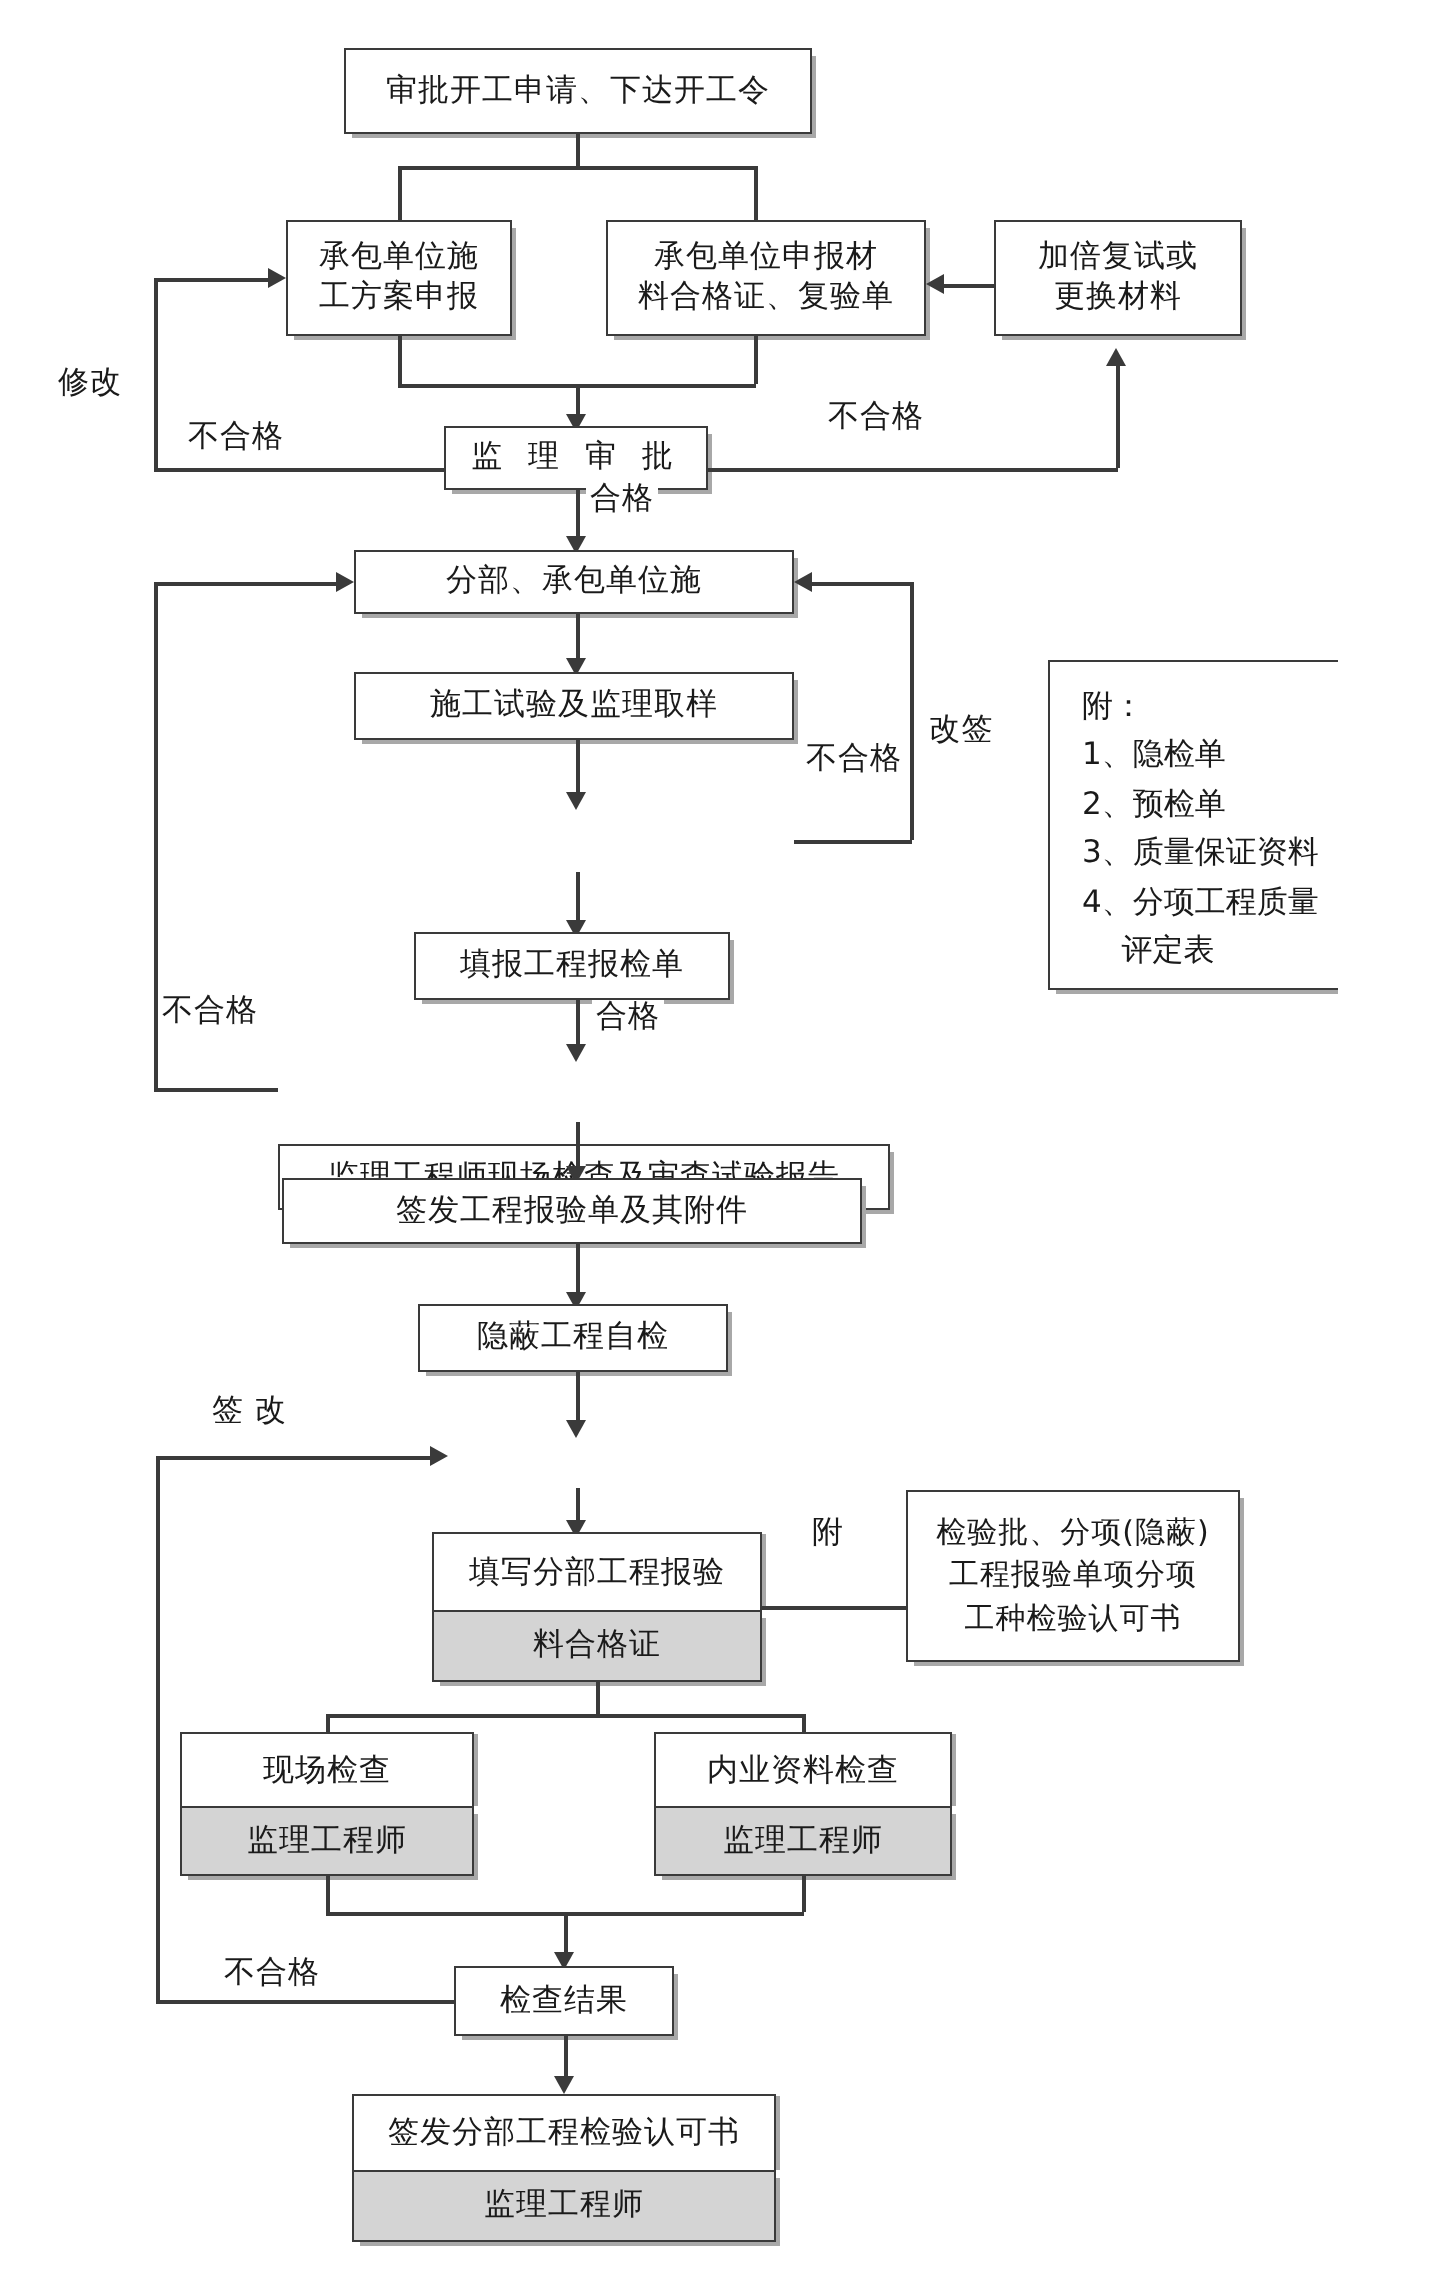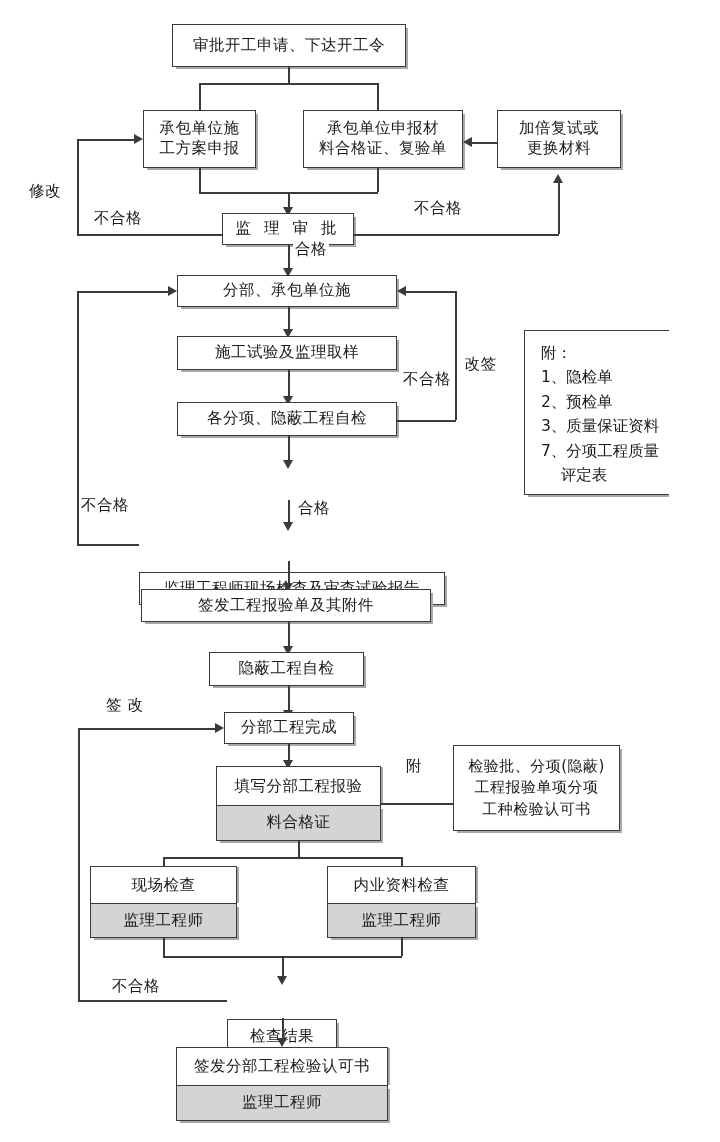--- a/index.html
+++ b/index.html
@@ -161,33 +161,33 @@
   <div class="box" style="left:177px;top:275px;width:220px;height:32px;">分部、承包单位施</div>
 
   <div class="ln v" style="left:288px;top:307px;height:24px;"></div>
   <div class="arw down" style="left:283px;top:329px;"></div>
 
   <div class="box" style="left:177px;top:336px;width:220px;height:34px;">施工试验及监理取样</div>
 
   <div class="ln v" style="left:288px;top:370px;height:28px;"></div>
   <div class="arw down" style="left:283px;top:396px;"></div>
 
-  <div class="box" style="left:177px;top:402px;width:220px;height:34px;">各分项、隐蔽工程自检</div>
 
   <div class="ln h" style="left:397px;top:420px;width:59px;"></div>
   <div class="ln v" style="left:455px;top:291px;height:129px;"></div>
   <div class="ln h" style="left:406px;top:291px;width:49px;"></div>
   <div class="arw left" style="left:397px;top:286px;"></div>
   <div class="lbl" style="left:401px;top:371px;">不合格</div>
   <div class="lbl vert" style="left:462px;top:344px;">签
 改</div>
 
   <div class="ln v" style="left:288px;top:436px;height:26px;"></div>
   <div class="arw down" style="left:283px;top:460px;"></div>
 
+  <div class="box" style="left:207px;top:466px;width:158px;height:34px;">填报工程报检单</div>
 
   <div class="ln v" style="left:288px;top:500px;height:24px;"></div>
   <div class="arw down" style="left:283px;top:522px;"></div>
   <div class="lbl" style="left:296px;top:500px;">合格</div>
 
   <div class="box" style="left:139px;top:528px;width:306px;height:33px;margin-top:44px;">监理工程师现场检查及审查试验报告</div>
 
   <div class="ln h" style="left:77px;top:544px;width:62px;"></div>
   <div class="ln v" style="left:77px;top:291px;height:253px;"></div>
   <div class="ln h" style="left:77px;top:291px;width:91px;"></div>
@@ -200,21 +200,20 @@
   <div class="box" style="left:141px;top:589px;width:290px;height:33px;">签发工程报验单及其附件</div>
 
   <div class="ln v" style="left:288px;top:622px;height:26px;"></div>
   <div class="arw down" style="left:283px;top:646px;"></div>
 
   <div class="box" style="left:209px;top:652px;width:155px;height:34px;">隐蔽工程自检</div>
 
   <div class="ln v" style="left:288px;top:686px;height:26px;"></div>
   <div class="arw down" style="left:283px;top:710px;"></div>
 
-  <div class="box" style="left:224px;top:712px;width:130px;height:32px;">分部工程完成</div>
 
   <div class="ln v" style="left:78px;top:728px;height:272px;"></div>
   <div class="ln h" style="left:78px;top:728px;width:137px;"></div>
   <div class="arw right" style="left:215px;top:723px;"></div>
   <div class="lbl" style="left:104px;top:697px;">签 改</div>
 
   <div class="ln v" style="left:288px;top:744px;height:18px;"></div>
   <div class="arw down" style="left:283px;top:760px;"></div>
 
   <div class="stack" style="left:216px;top:766px;width:165px;height:75px;">
@@ -243,39 +242,39 @@
     <div class="part head" style="top:0;height:38px;">内业资料检查</div>
     <div class="part foot" style="top:36.5px;height:35.5px;">监理工程师</div>
   </div>
 
   <div class="ln v" style="left:163px;top:938px;height:18px;"></div>
   <div class="ln v" style="left:401px;top:938px;height:18px;"></div>
   <div class="ln h" style="left:163px;top:956px;width:239px;"></div>
   <div class="ln v" style="left:282px;top:956px;height:22px;"></div>
   <div class="arw down" style="left:277px;top:976px;"></div>
 
-  <div class="box" style="left:227px;top:983px;width:110px;height:35px;margin-top:36px;">检查结果</div>
+  <div class="box" style="left:227px;top:983px;width:110px;height:35px;">检查结果</div>
 
   <div class="ln h" style="left:78px;top:1000px;width:149px;"></div>
   <div class="lbl" style="left:110px;top:978px;">不合格</div>
 
   <div class="ln v" style="left:282px;top:1018px;height:22px;"></div>
   <div class="arw down" style="left:277px;top:1038px;"></div>
 
   <div class="stack" style="left:176px;top:1047px;width:212px;height:74px;">
     <div class="part head" style="top:0;height:39px;">签发分部工程检验认可书</div>
     <div class="part foot" style="top:37.5px;height:36.5px;">监理工程师</div>
   </div>
 
   <div class="notes" style="left:524px;top:330px;width:172px;height:165px;">
     <div class="nline">附：</div>
     <div class="nline">1、隐检单</div>
     <div class="nline">2、预检单</div>
     <div class="nline">3、质量保证资料</div>
-    <div class="nline">7、分项工程质量</div>
+    <div class="nline">4、分项工程质量</div>
     <div class="nline">    评定表</div>
   </div>
 
   <div class="wm" style="left:534px;top:1136px;margin-top:39px;">
     <svg class="wm-icon" viewBox="0 0 26 22">
       <ellipse cx="10" cy="9" rx="9" ry="7.4" fill="none" stroke="#8a8a8a" stroke-width="1.4"></ellipse>
       <path d="M5 15 L3 19 L7.5 16.4" fill="none" stroke="#8a8a8a" stroke-width="1.4"></path>
       <circle cx="7" cy="7" r="1.2" fill="#8a8a8a"></circle>
       <circle cx="13" cy="7" r="1.2" fill="#8a8a8a"></circle>
       <ellipse cx="18" cy="14" rx="7" ry="5.6" fill="#fff" stroke="#8a8a8a" stroke-width="1.3"></ellipse>

